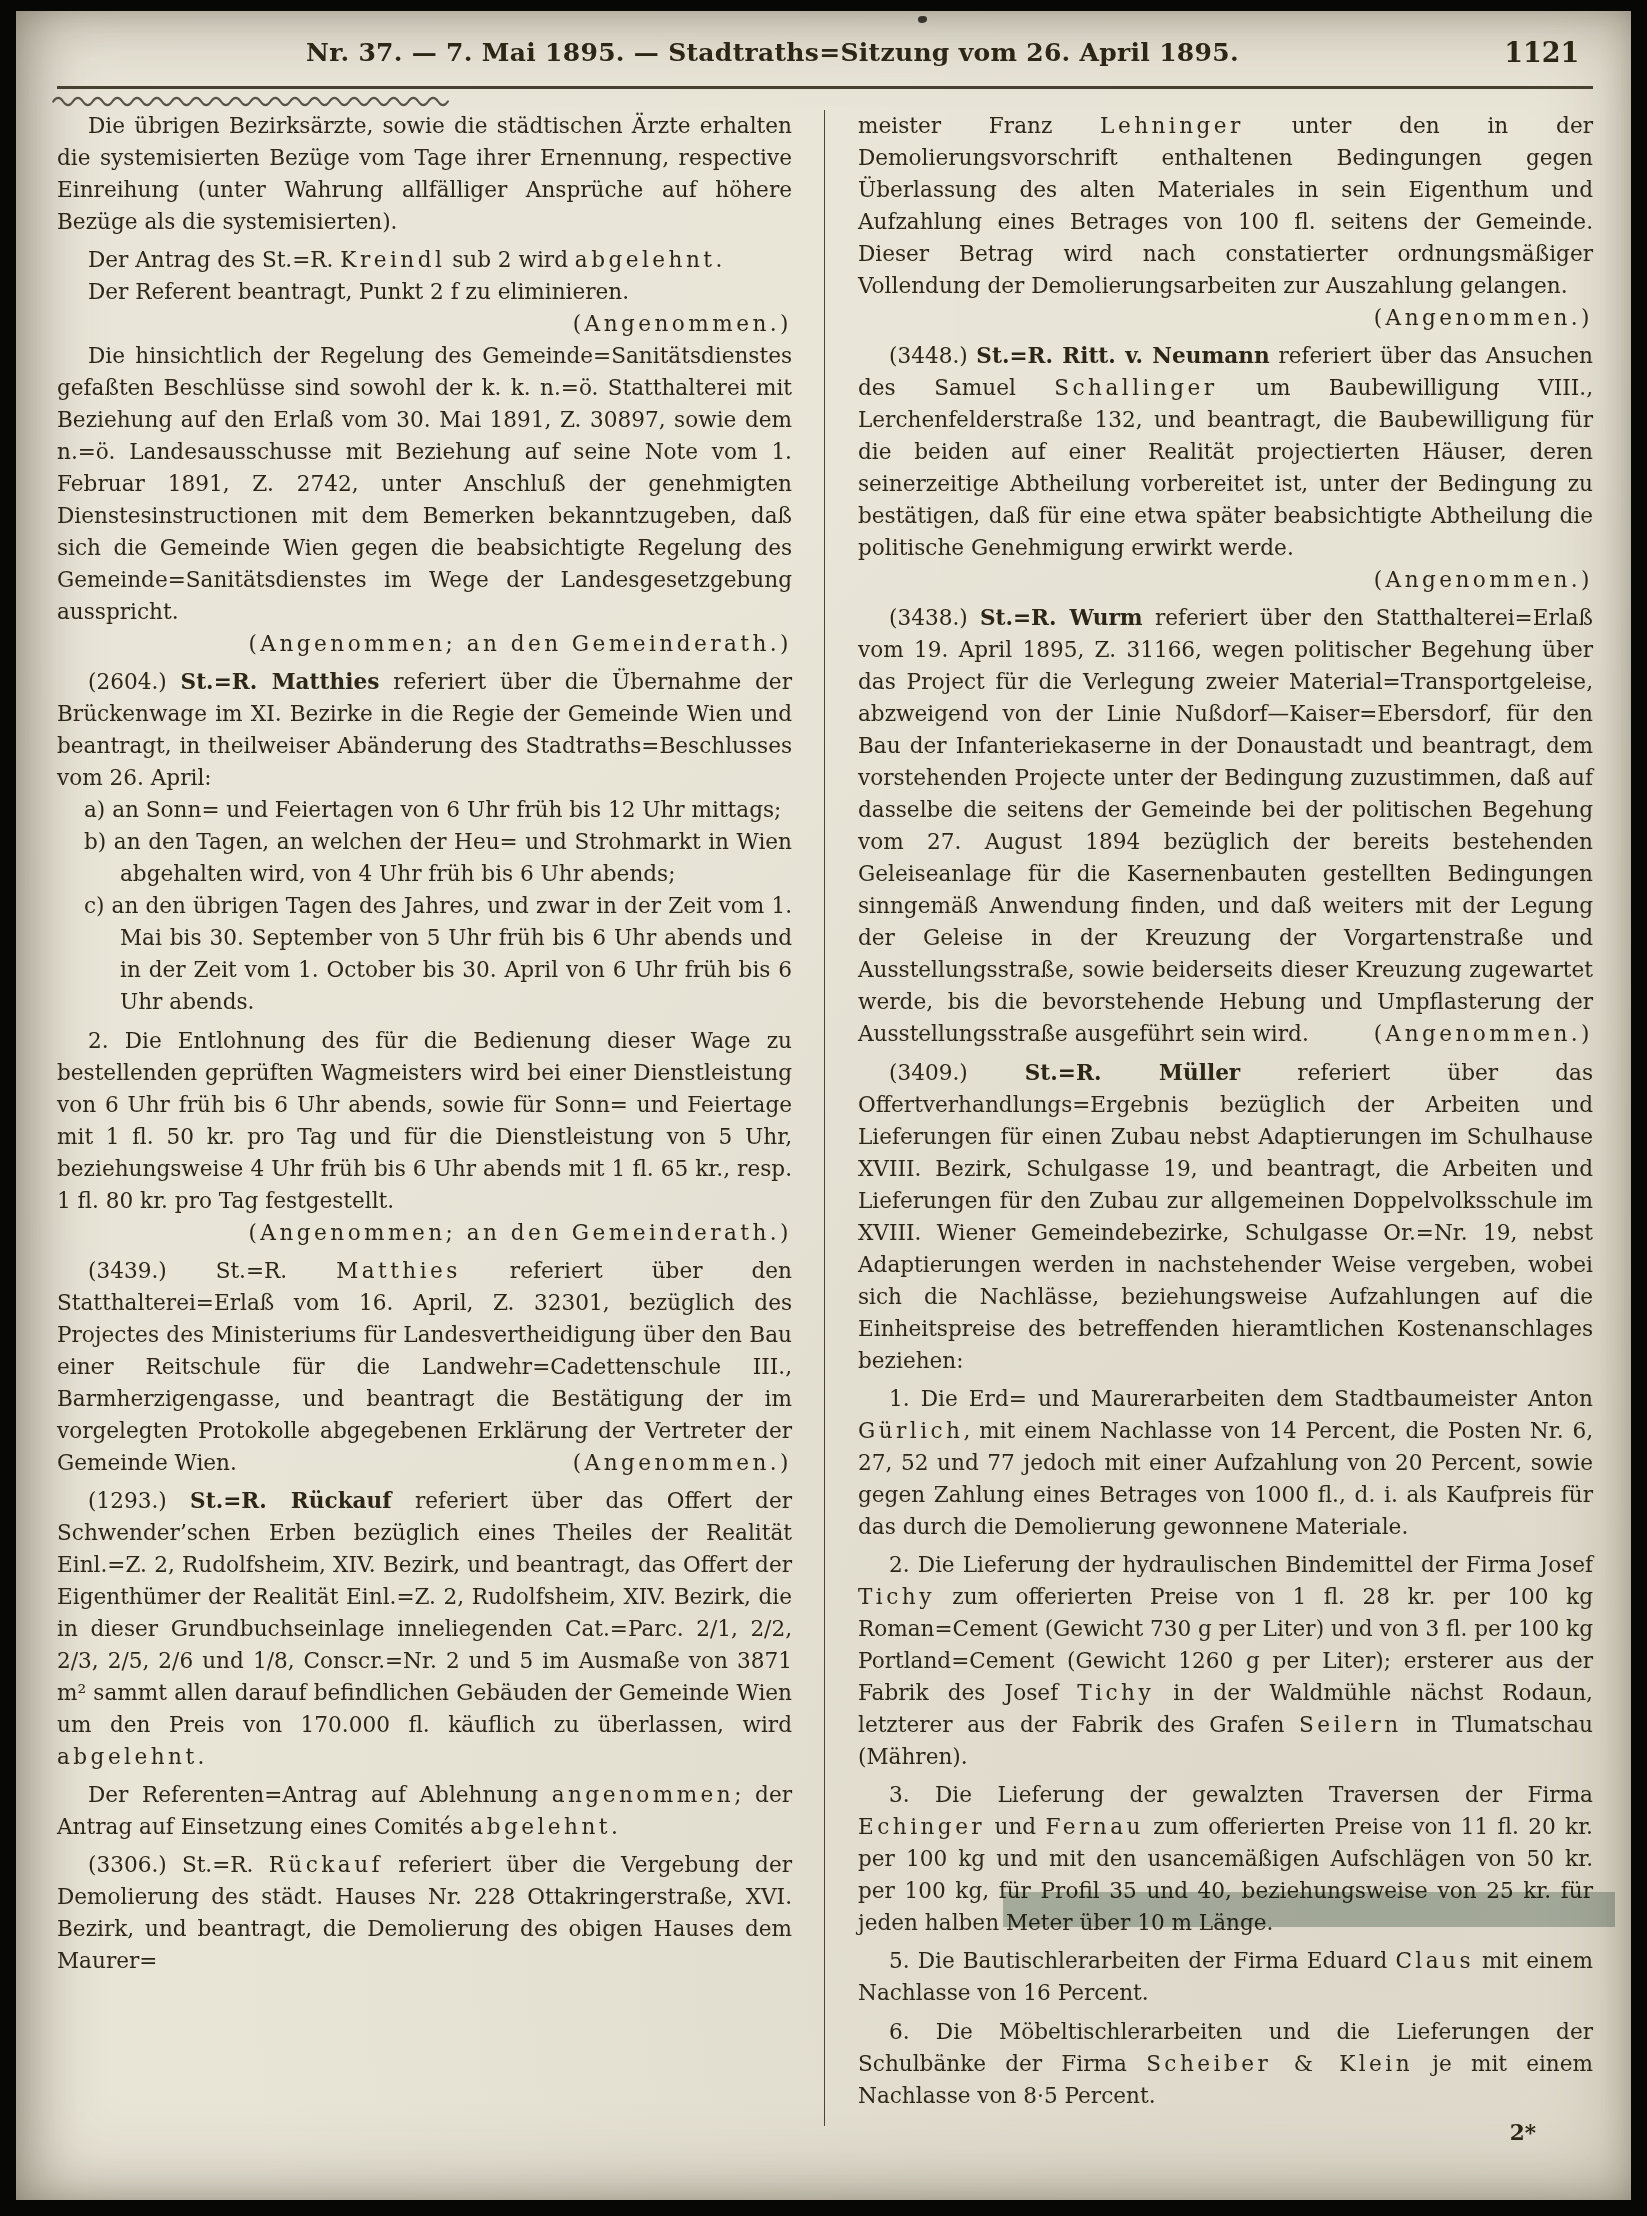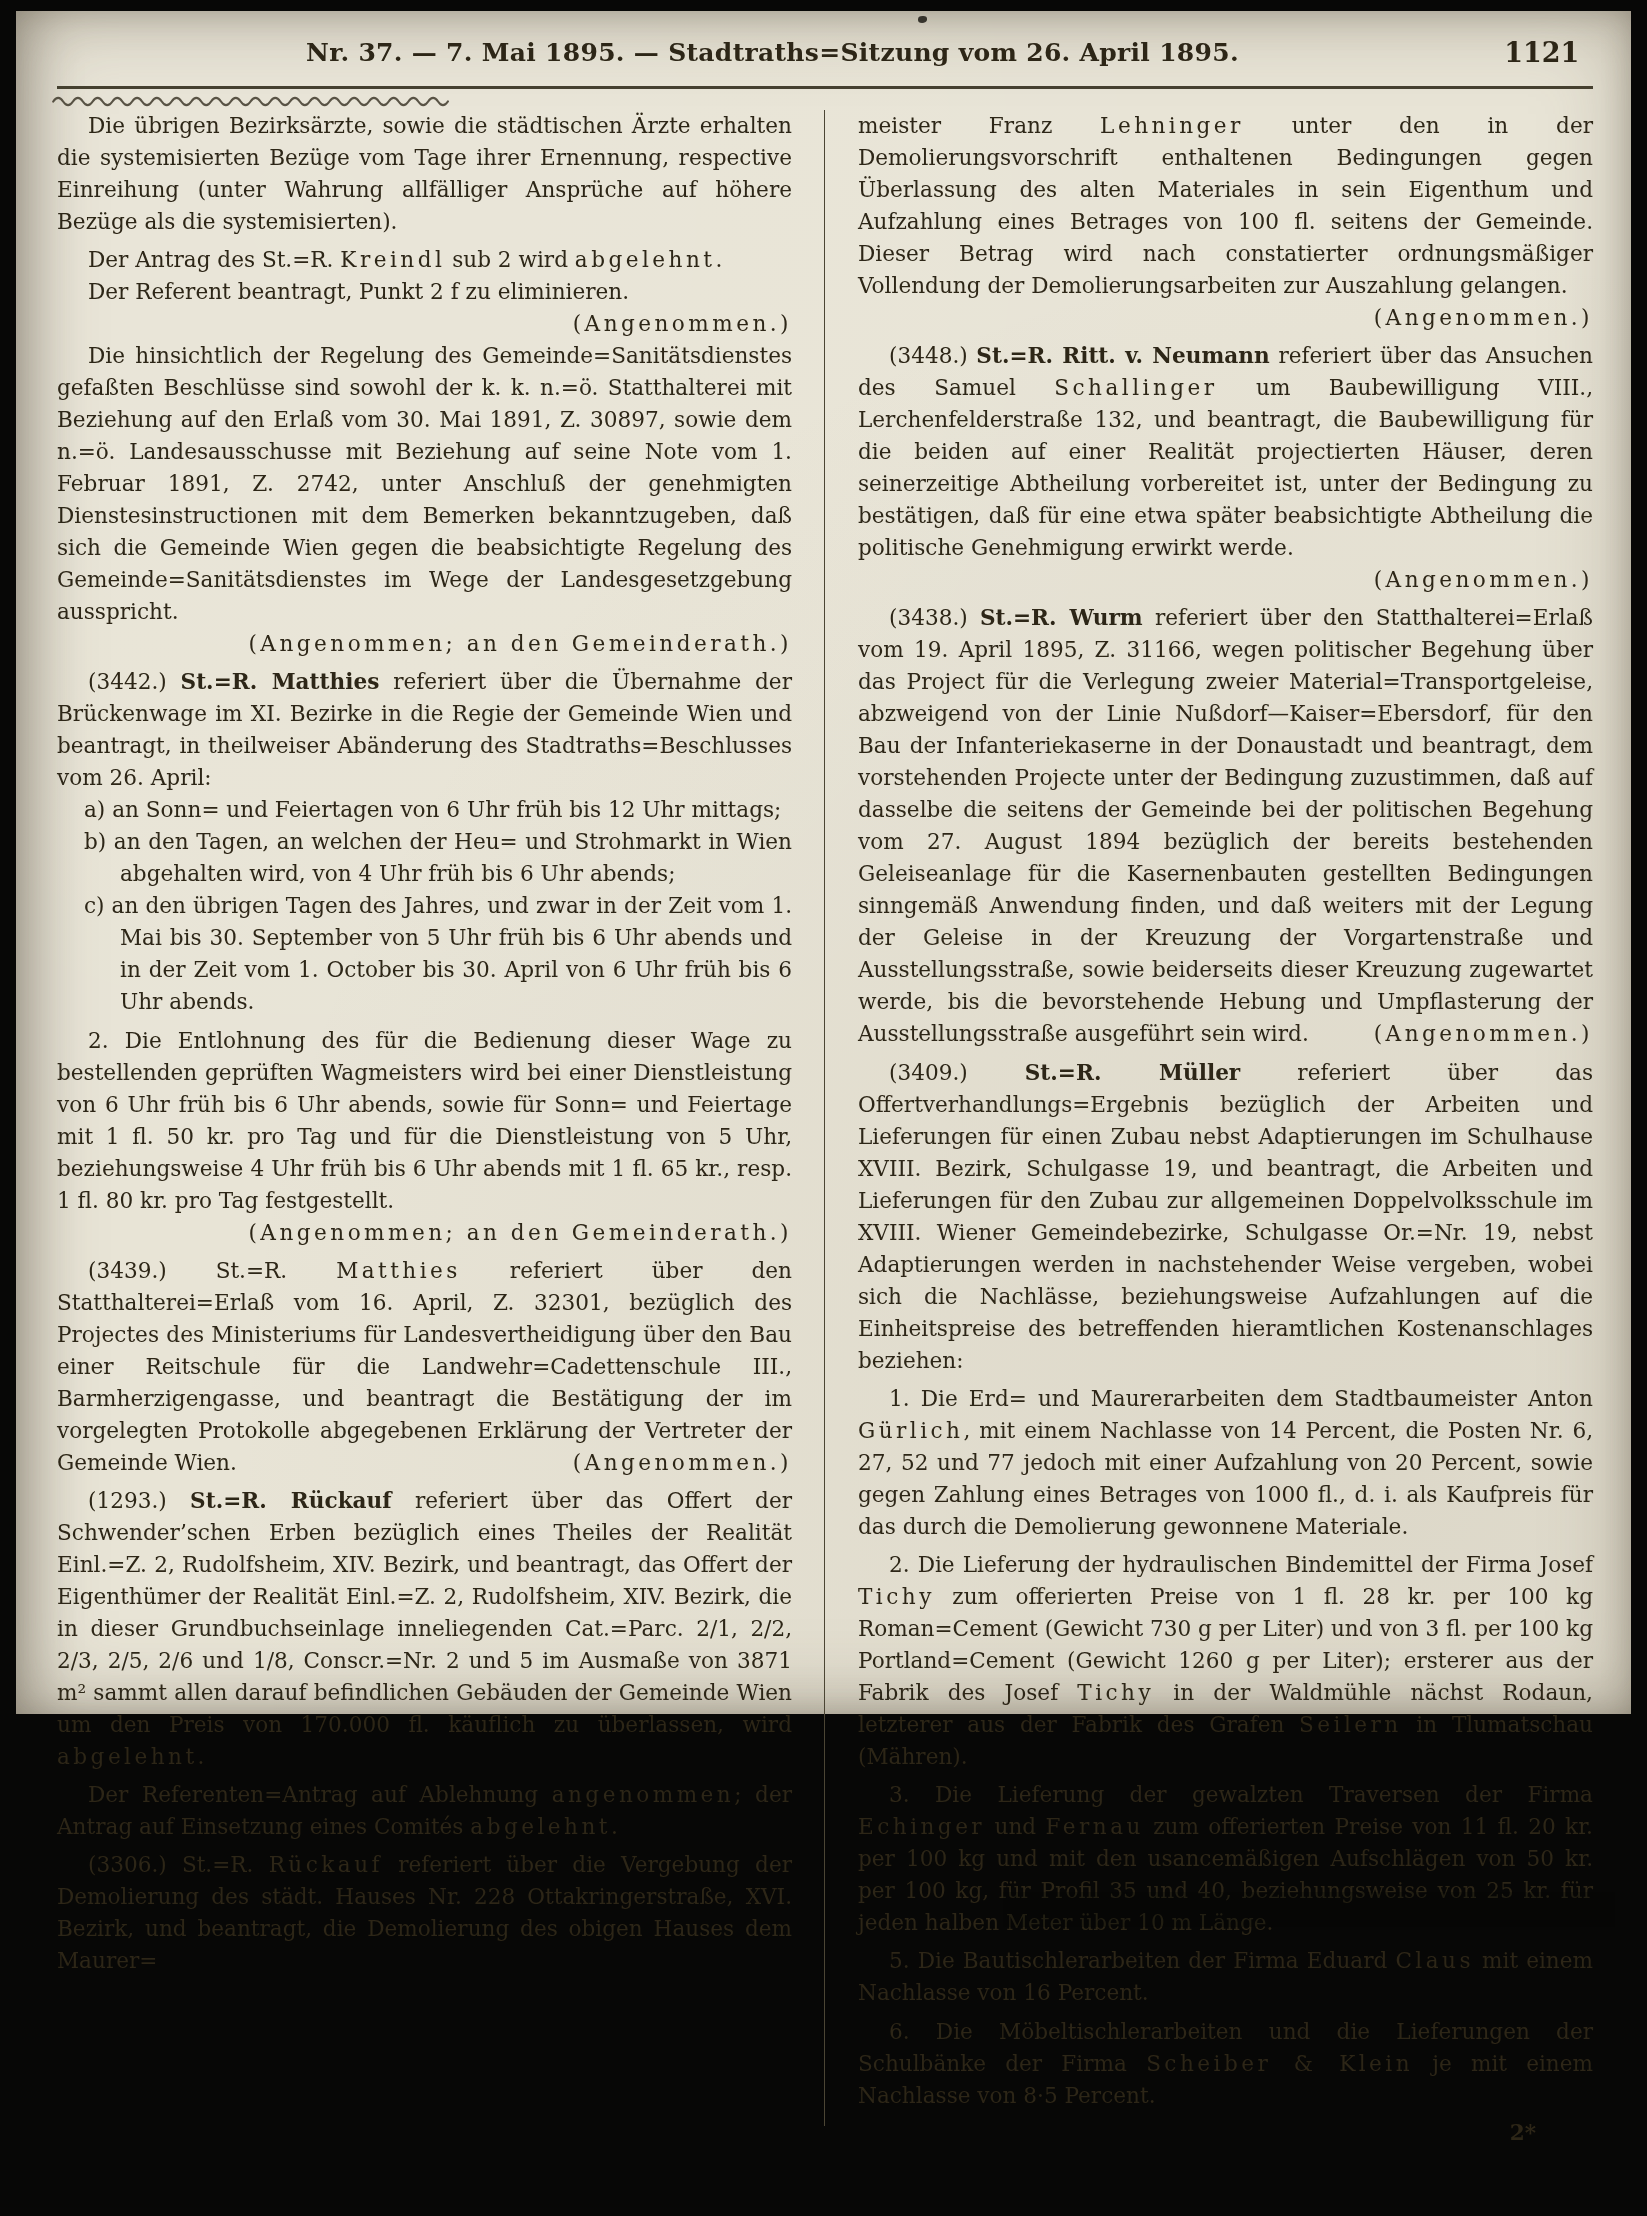--- a/index.html
+++ b/index.html
@@ -5,21 +5,21 @@
   html, body {
     margin: 0; padding: 0;
     width: 1647px; height: 2216px;
     background: #070706;
     overflow: hidden;
     font-family: "DejaVu Serif", "Liberation Serif", serif;
   }
   .paper {
     position: absolute;
     left: 16px; top: 11px;
-    width: 1615px; height: 1703px;
+    width: 1615px; height: 2189px;
     background:
       radial-gradient(ellipse at 18% 12%, rgba(255,255,255,0.06), transparent 55%),
       radial-gradient(ellipse at 85% 85%, rgba(120,108,84,0.10), transparent 60%),
       #e8e4d6;
     box-shadow:
       inset 0 0 86px rgba(88,78,58,0.35),
       inset 22px 0 56px -15px rgba(55,47,36,0.38),
       inset -8.6px 0 31px -11px rgba(55,47,36,0.25);
     color: #2d2617;
   }
@@ -100,21 +100,21 @@
   </svg>
 
   <div class="columns">
     <div class="col">
         <p class="ind"><span>Die übrigen Bezirksärzte, sowie die städtischen Ärzte erhalten die systemisierten Bezüge vom Tage ihrer Ernennung, respective Einreihung (unter Wahrung allfälliger Ansprüche auf höhere Bezüge als die systemisierten).</span></p>
         <p class="ind mt"><span>Der Antrag des St.=R. </span><span class="sp">Kreindl</span><span> sub 2 wird </span><span class="sp">abgelehnt</span><span>.</span></p>
         <p class="ind"><span>Der Referent beantragt, Punkt 2 f zu eliminieren.</span></p>
         <p class="right"><span class="sp">(Angenommen.)</span></p>
         <p class="ind"><span>Die hinsichtlich der Regelung des Gemeinde=Sanitätsdienstes gefaßten Beschlüsse sind sowohl der k. k. n.=ö. Statthalterei mit Beziehung auf den Erlaß vom 30. Mai 1891, Z. 30897, sowie dem n.=ö. Landesausschusse mit Beziehung auf seine Note vom 1. Februar 1891, Z. 2742, unter Anschluß der genehmigten Dienstesinstructionen mit dem Bemerken bekanntzugeben, daß sich die Gemeinde Wien gegen die beabsichtigte Regelung des Gemeinde=Sanitätsdienstes im Wege der Landesgesetzgebung ausspricht.</span></p>
         <p class="right"><span class="sp">(Angenommen; an den Gemeinderath.)</span></p>
-        <p class="ind mt"><span>(3442.) </span><span class="b">St.=R. Matthies</span><span> referiert über die Übernahme der Brückenwage im XI. Bezirke in die Regie der Gemeinde Wien und beantragt, in theilweiser Abänderung des Stadtraths=Beschlusses vom 26. April:</span></p>
+        <p class="ind mt"><span>(2604.) </span><span class="b">St.=R. Matthies</span><span> referiert über die Übernahme der Brückenwage im XI. Bezirke in die Regie der Gemeinde Wien und beantragt, in theilweiser Abänderung des Stadtraths=Beschlusses vom 26. April:</span></p>
         <p class="hang"><span>a) an Sonn= und Feiertagen von 6 Uhr früh bis 12 Uhr mittags;</span></p>
         <p class="hang"><span>b) an den Tagen, an welchen der Heu= und Strohmarkt in Wien abgehalten wird, von 4 Uhr früh bis 6 Uhr abends;</span></p>
         <p class="hang"><span>c) an den übrigen Tagen des Jahres, und zwar in der Zeit vom 1. Mai bis 30. September von 5 Uhr früh bis 6 Uhr abends und in der Zeit vom 1. October bis 30. April von 6 Uhr früh bis 6 Uhr abends.</span></p>
         <p class="ind mt"><span>2. Die Entlohnung des für die Bedienung dieser Wage zu bestellenden geprüften Wagmeisters wird bei einer Dienstleistung von 6 Uhr früh bis 6 Uhr abends, sowie für Sonn= und Feiertage mit 1 fl. 50 kr. pro Tag und für die Dienstleistung von 5 Uhr, beziehungsweise 4 Uhr früh bis 6 Uhr abends mit 1 fl. 65 kr., resp. 1 fl. 80 kr. pro Tag festgestellt.</span></p>
         <p class="right"><span class="sp">(Angenommen; an den Gemeinderath.)</span></p>
         <p class="ind mt"><span>(3439.) St.=R. </span><span class="sp">Matthies</span><span> referiert über den Statthalterei=Erlaß vom 16. April, Z. 32301, bezüglich des Projectes des Ministeriums für Landesvertheidigung über den Bau einer Reitschule für die Landwehr=Cadettenschule III., Barmherzigengasse, und beantragt die Bestätigung der im vorgelegten Protokolle abgegebenen Erklärung der Vertreter der Gemeinde Wien. </span><span class="sp fr">(Angenommen.)</span></p>
         <p class="ind mt"><span>(1293.) </span><span class="b">St.=R. Rückauf</span><span> referiert über das Offert der Schwender’schen Erben bezüglich eines Theiles der Realität Einl.=Z. 2, Rudolfsheim, XIV. Bezirk, und beantragt, das Offert der Eigenthümer der Realität Einl.=Z. 2, Rudolfsheim, XIV. Bezirk, die in dieser Grundbuchseinlage inneliegenden Cat.=Parc. 2/1, 2/2, 2/3, 2/5, 2/6 und 1/8, Conscr.=Nr. 2 und 5 im Ausmaße von 3871 m² sammt allen darauf befindlichen Gebäuden der Gemeinde Wien um den Preis von 170.000 fl. käuflich zu überlassen, wird </span><span class="sp">abgelehnt</span><span>.</span></p>
         <p class="ind mt"><span>Der Referenten=Antrag auf Ablehnung </span><span class="sp">angenommen</span><span>; der Antrag auf Einsetzung eines Comités </span><span class="sp">abgelehnt</span><span>.</span></p>
         <p class="ind mt"><span>(3306.) St.=R. </span><span class="sp">Rückauf</span><span> referiert über die Vergebung der Demolierung des städt. Hauses Nr. 228 Ottakringerstraße, XVI. Bezirk, und beantragt, die Demolierung des obigen Hauses dem Maurer=</span></p>
       </div>

